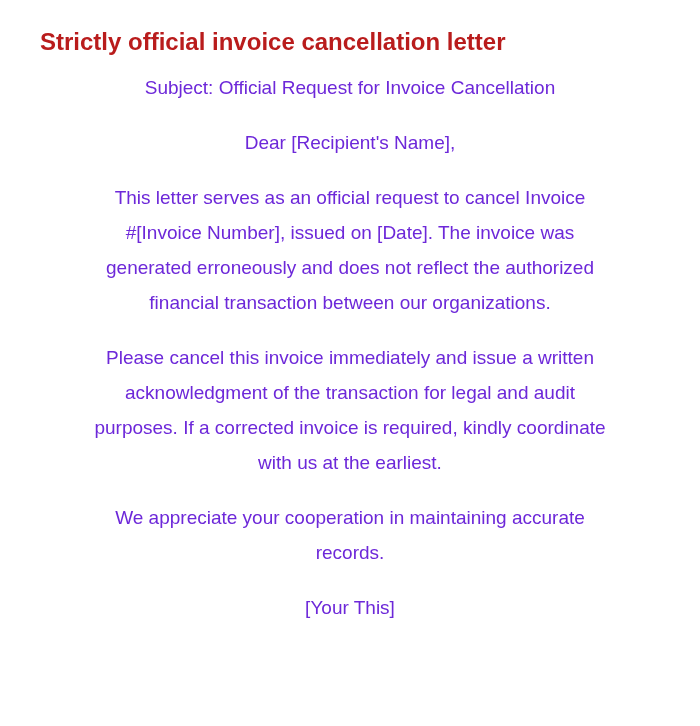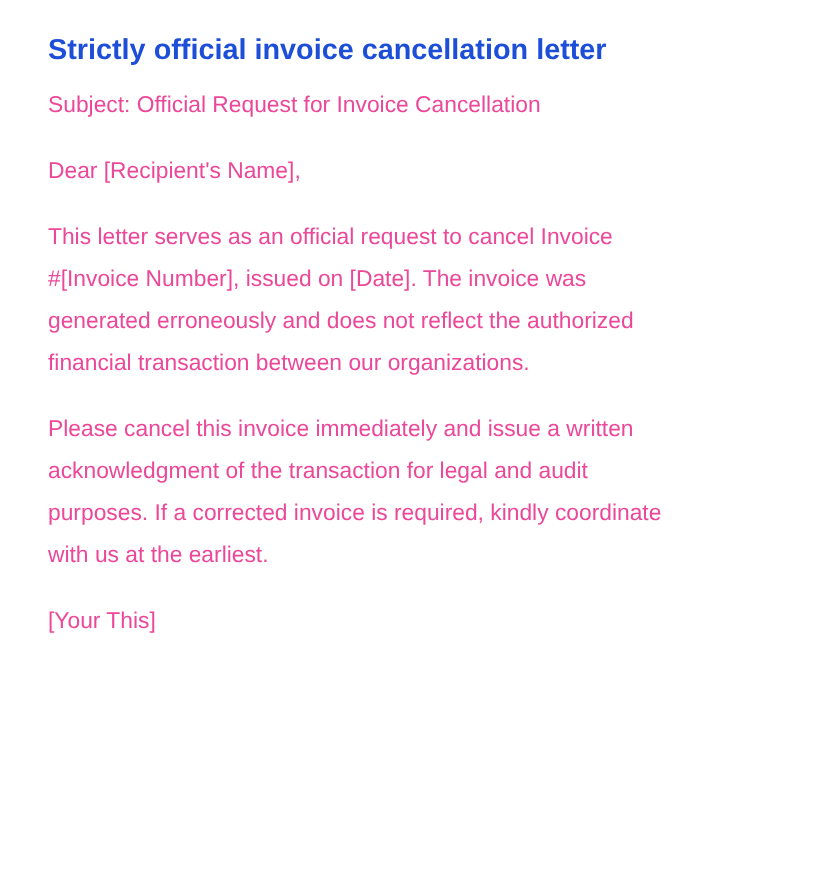--- a/index.html
+++ b/index.html
@@ -16,31 +16,32 @@
     box-sizing: border-box;
   }
   .letter {
     padding: 26px 40px 0 40px;
   }
   h1.letter-title {
     margin: 0 0 12px 0;
     font-size: 24px;
     line-height: 32px;
     font-weight: 700;
-    color: #1d4ed8;
+    color: #b91c1c;
     letter-spacing: 0;
   }
   p.letter-text {
     margin: 0 0 20px 0;
     font-size: 19px;
     line-height: 35px;
     font-weight: 400;
-    color: #ec4899;
+    color: #6d28d9;
     white-space: pre-line; 
     letter-spacing: 0;
+    text-align: center;
   }
 </style>
 </head>
 <body>
 
 <div class="letter">
   <h1 class="letter-title">Strictly official invoice cancellation letter</h1>
 
   <p class="letter-text">Subject: Official Request for Invoice Cancellation</p>
 
@@ -49,16 +50,18 @@
   <p class="letter-text">This letter serves as an official request to cancel Invoice
 #[Invoice Number], issued on [Date]. The invoice was
 generated erroneously and does not reflect the authorized
 financial transaction between our organizations.</p>
 
   <p class="letter-text">Please cancel this invoice immediately and issue a written
 acknowledgment of the transaction for legal and audit
 purposes. If a corrected invoice is required, kindly coordinate
 with us at the earliest.</p>
 
+  <p class="letter-text">We appreciate your cooperation in maintaining accurate
+records.</p>
 
 
   <p class="letter-text">[Your This]</p>
 </div>
 
 </body></html>

